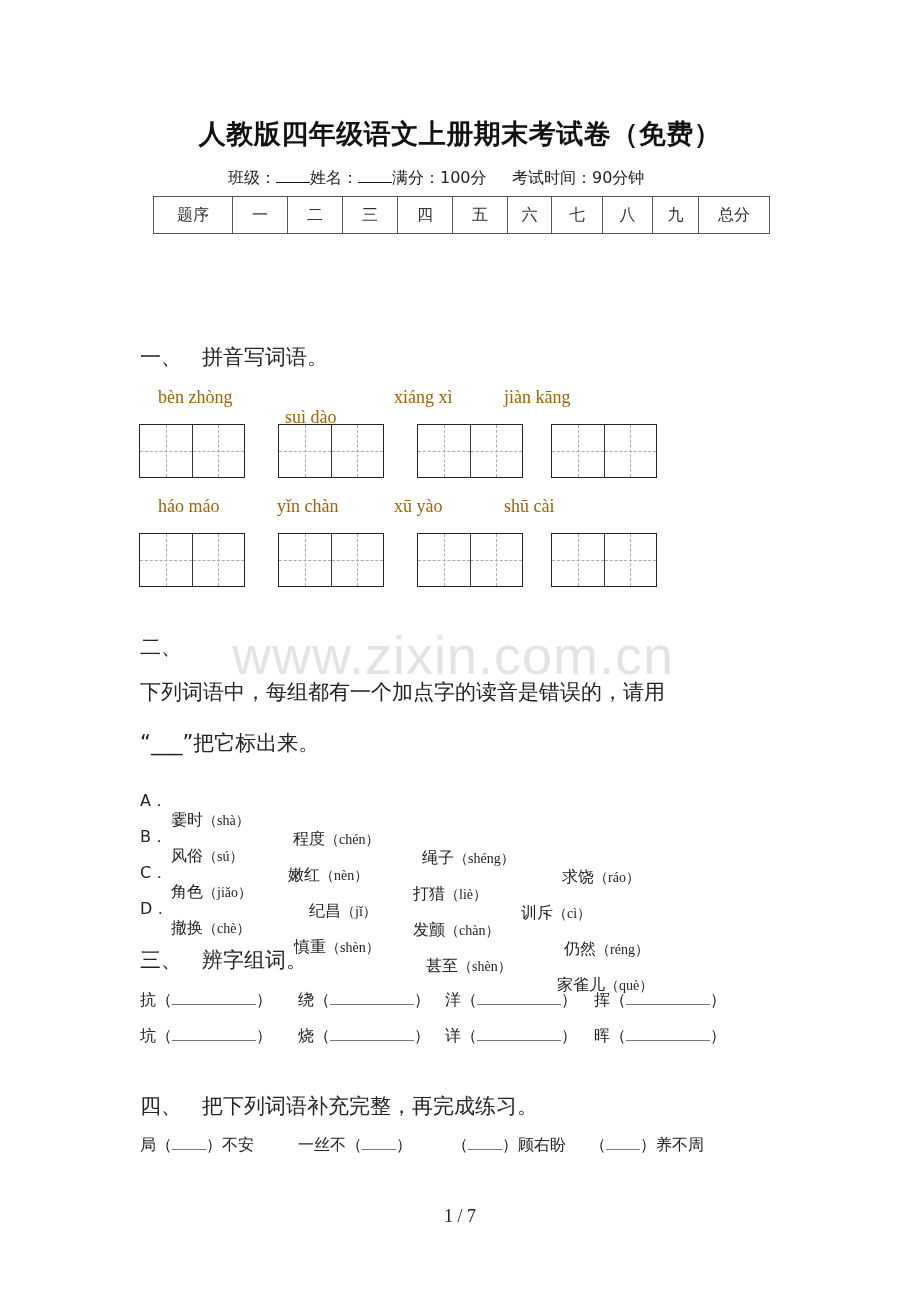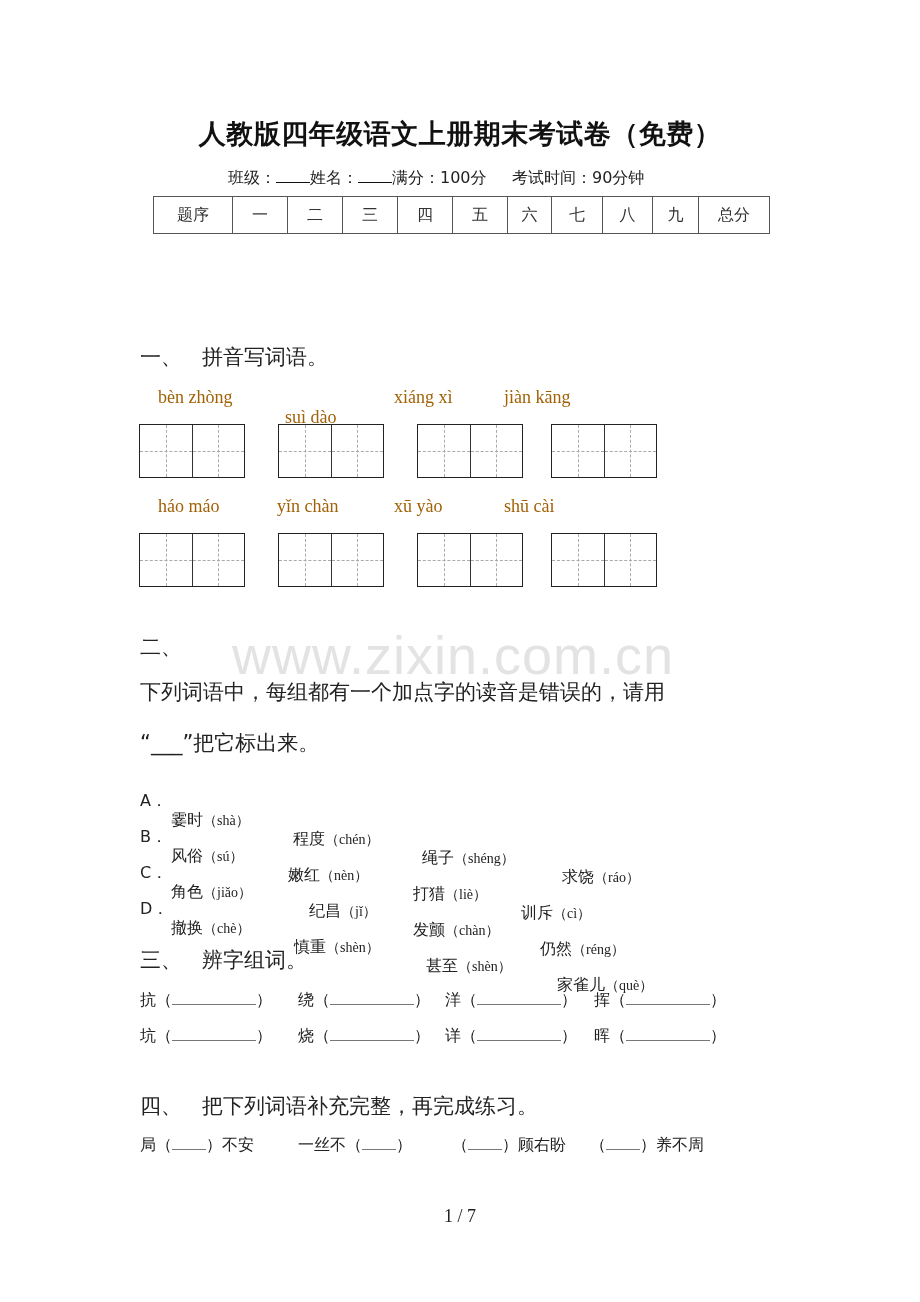--- a/index.html
+++ b/index.html
@@ -157,21 +157,21 @@
   <span class="item" style="left:31px"><span>风俗</span><span class="py">（sú）</span></span>
   <span class="item" style="left:148px"><span>嫩红</span><span class="py">（nèn）</span></span>
   <span class="item" style="left:273px"><span>打猎</span><span class="py">（liè）</span></span>
   <span class="item" style="left:381px"><span>训斥</span><span class="py">（cì）</span></span>
 </div>
 <div class="abs opt-row" style="top:844px; width:620px; height:24px">
   <span class="item" style="left:0">C．</span>
   <span class="item" style="left:31px"><span>角色</span><span class="py">（jiǎo）</span></span>
   <span class="item" style="left:169px"><span>纪昌</span><span class="py">（jǐ）</span></span>
   <span class="item" style="left:273px"><span>发颤</span><span class="py">（chàn）</span></span>
-  <span class="item" style="left:400px"><span>仍然</span><span class="py">（réng）</span></span>
+  <span class="item" style="left:424px"><span>仍然</span><span class="py">（réng）</span></span>
 </div>
 <div class="abs opt-row" style="top:880px; width:620px; height:24px">
   <span class="item" style="left:0">D．</span>
   <span class="item" style="left:31px"><span>撤换</span><span class="py">（chè）</span></span>
   <span class="item" style="left:154px"><span>慎重</span><span class="py">（shèn）</span></span>
   <span class="item" style="left:286px"><span>甚至</span><span class="py">（shèn）</span></span>
   <span class="item" style="left:417px"><span>家雀儿</span><span class="py">（què）</span></span>
 </div>
 
 <div class="abs sec-head" style="top:946px"><span class="num">三、</span><span>辨字组词。</span></div>

